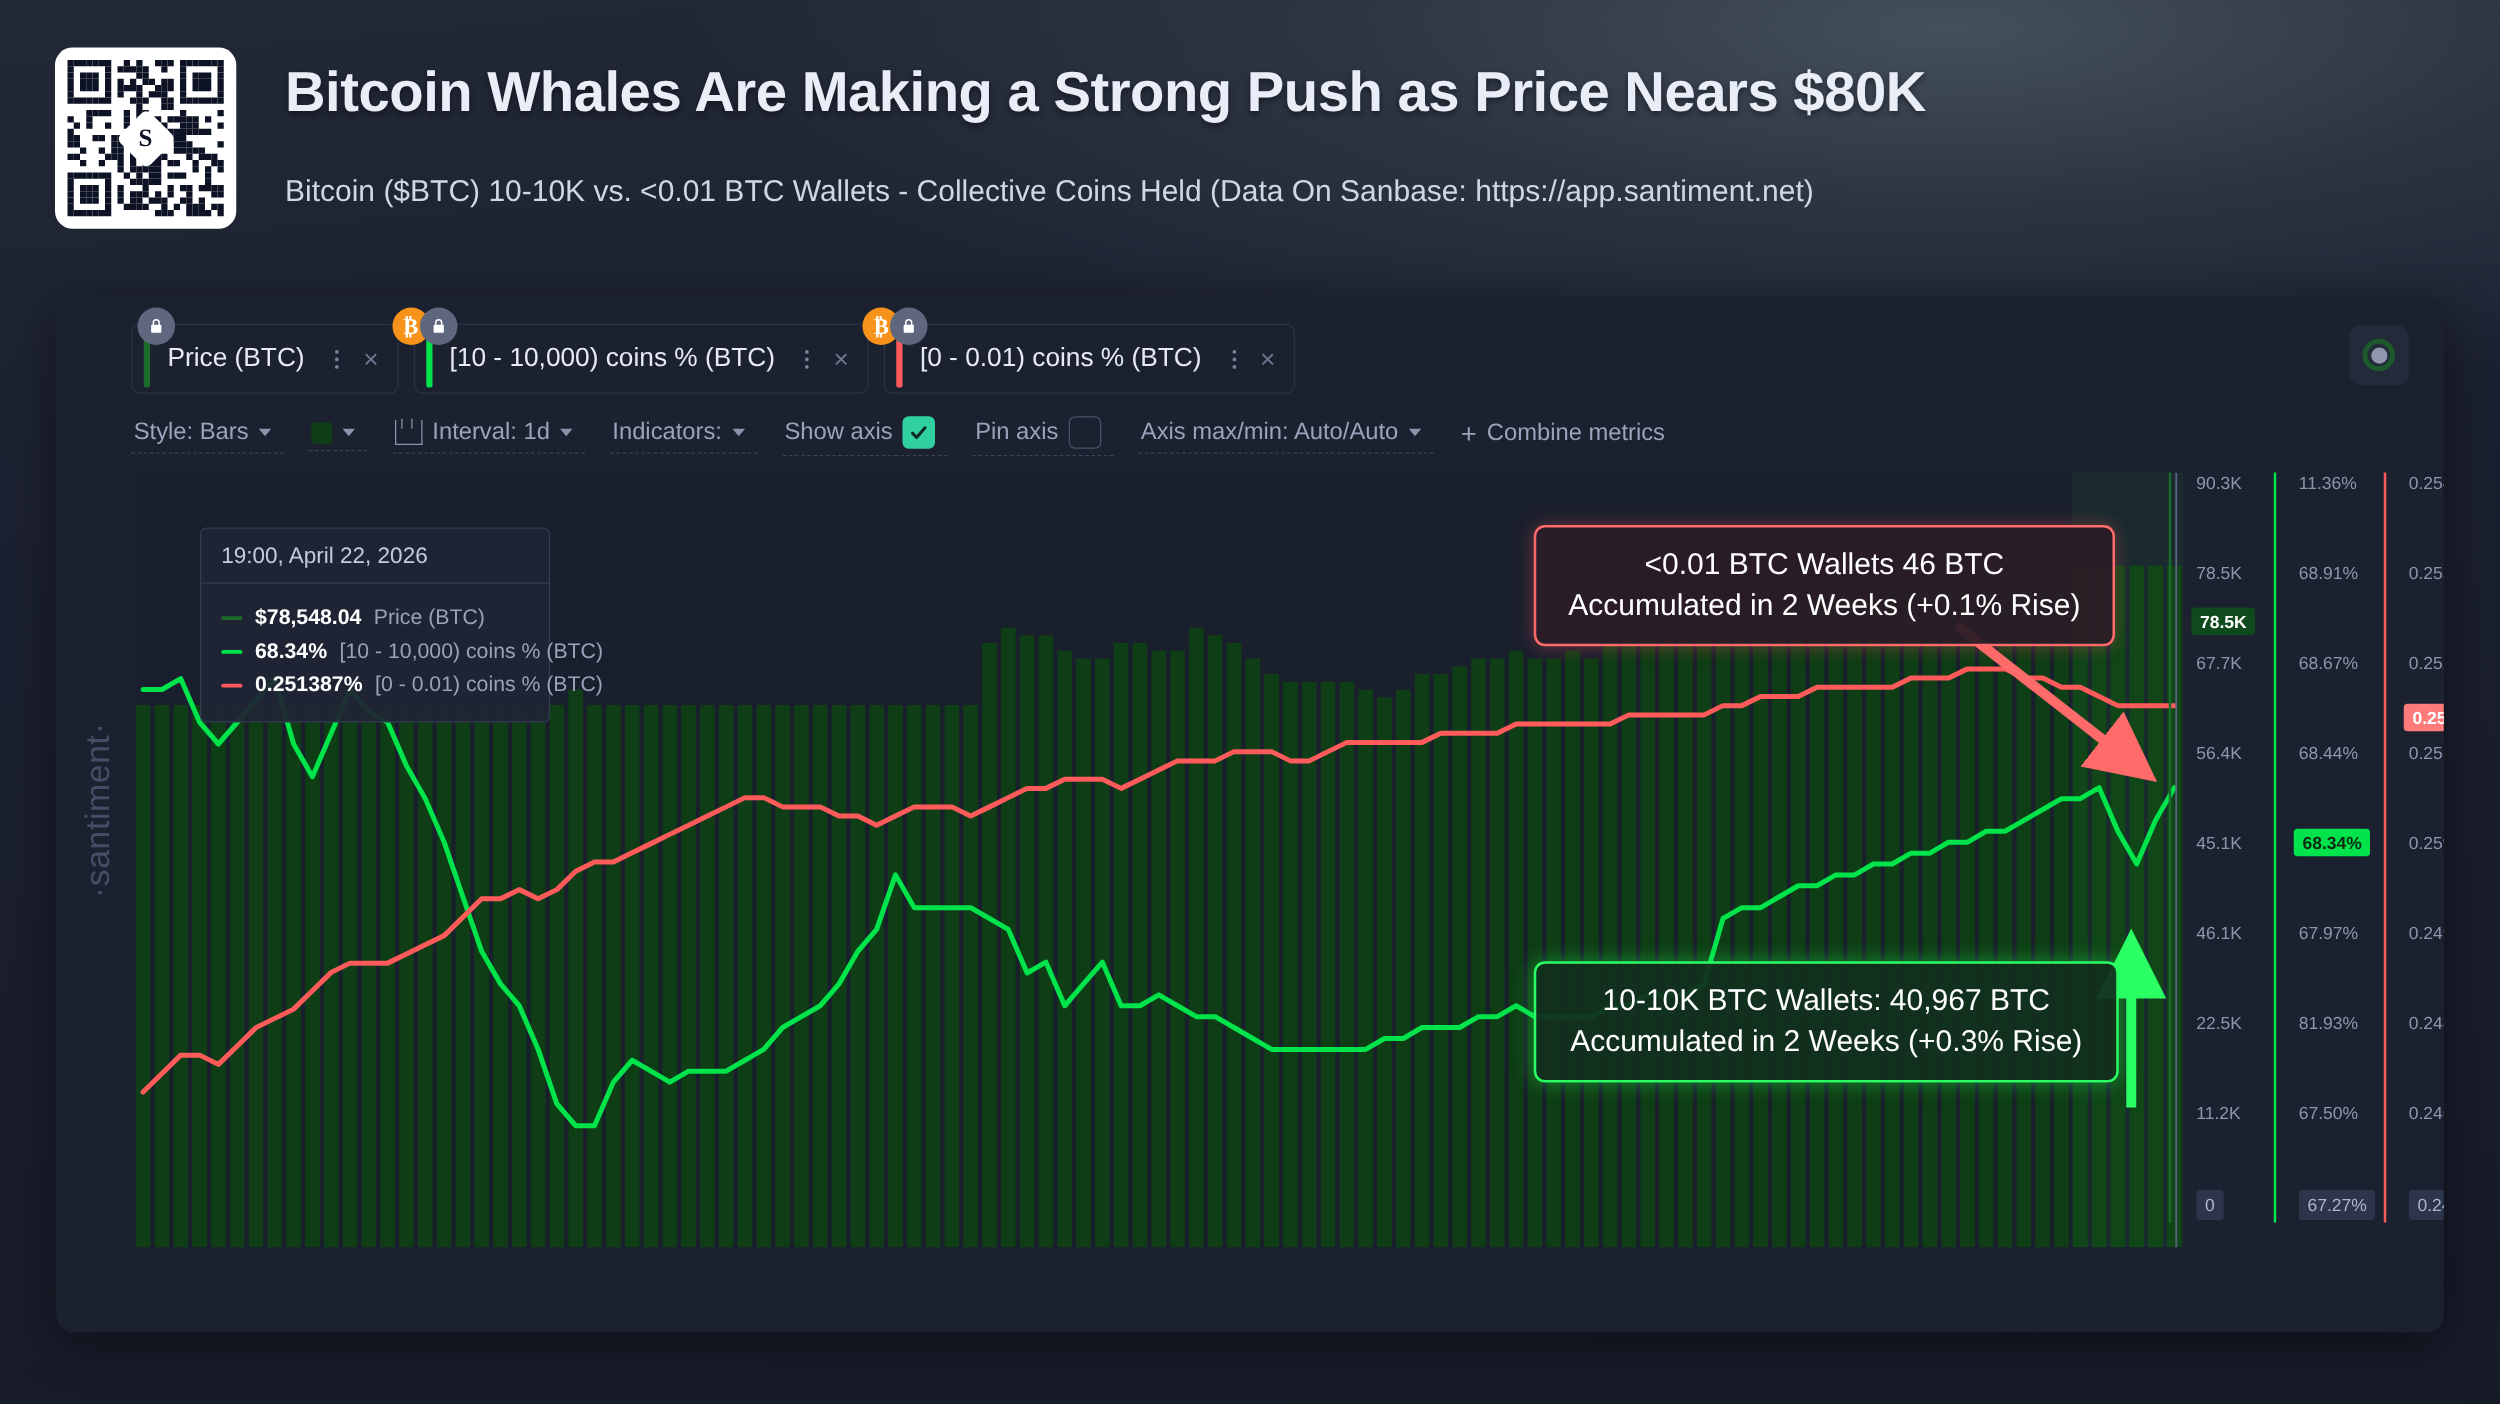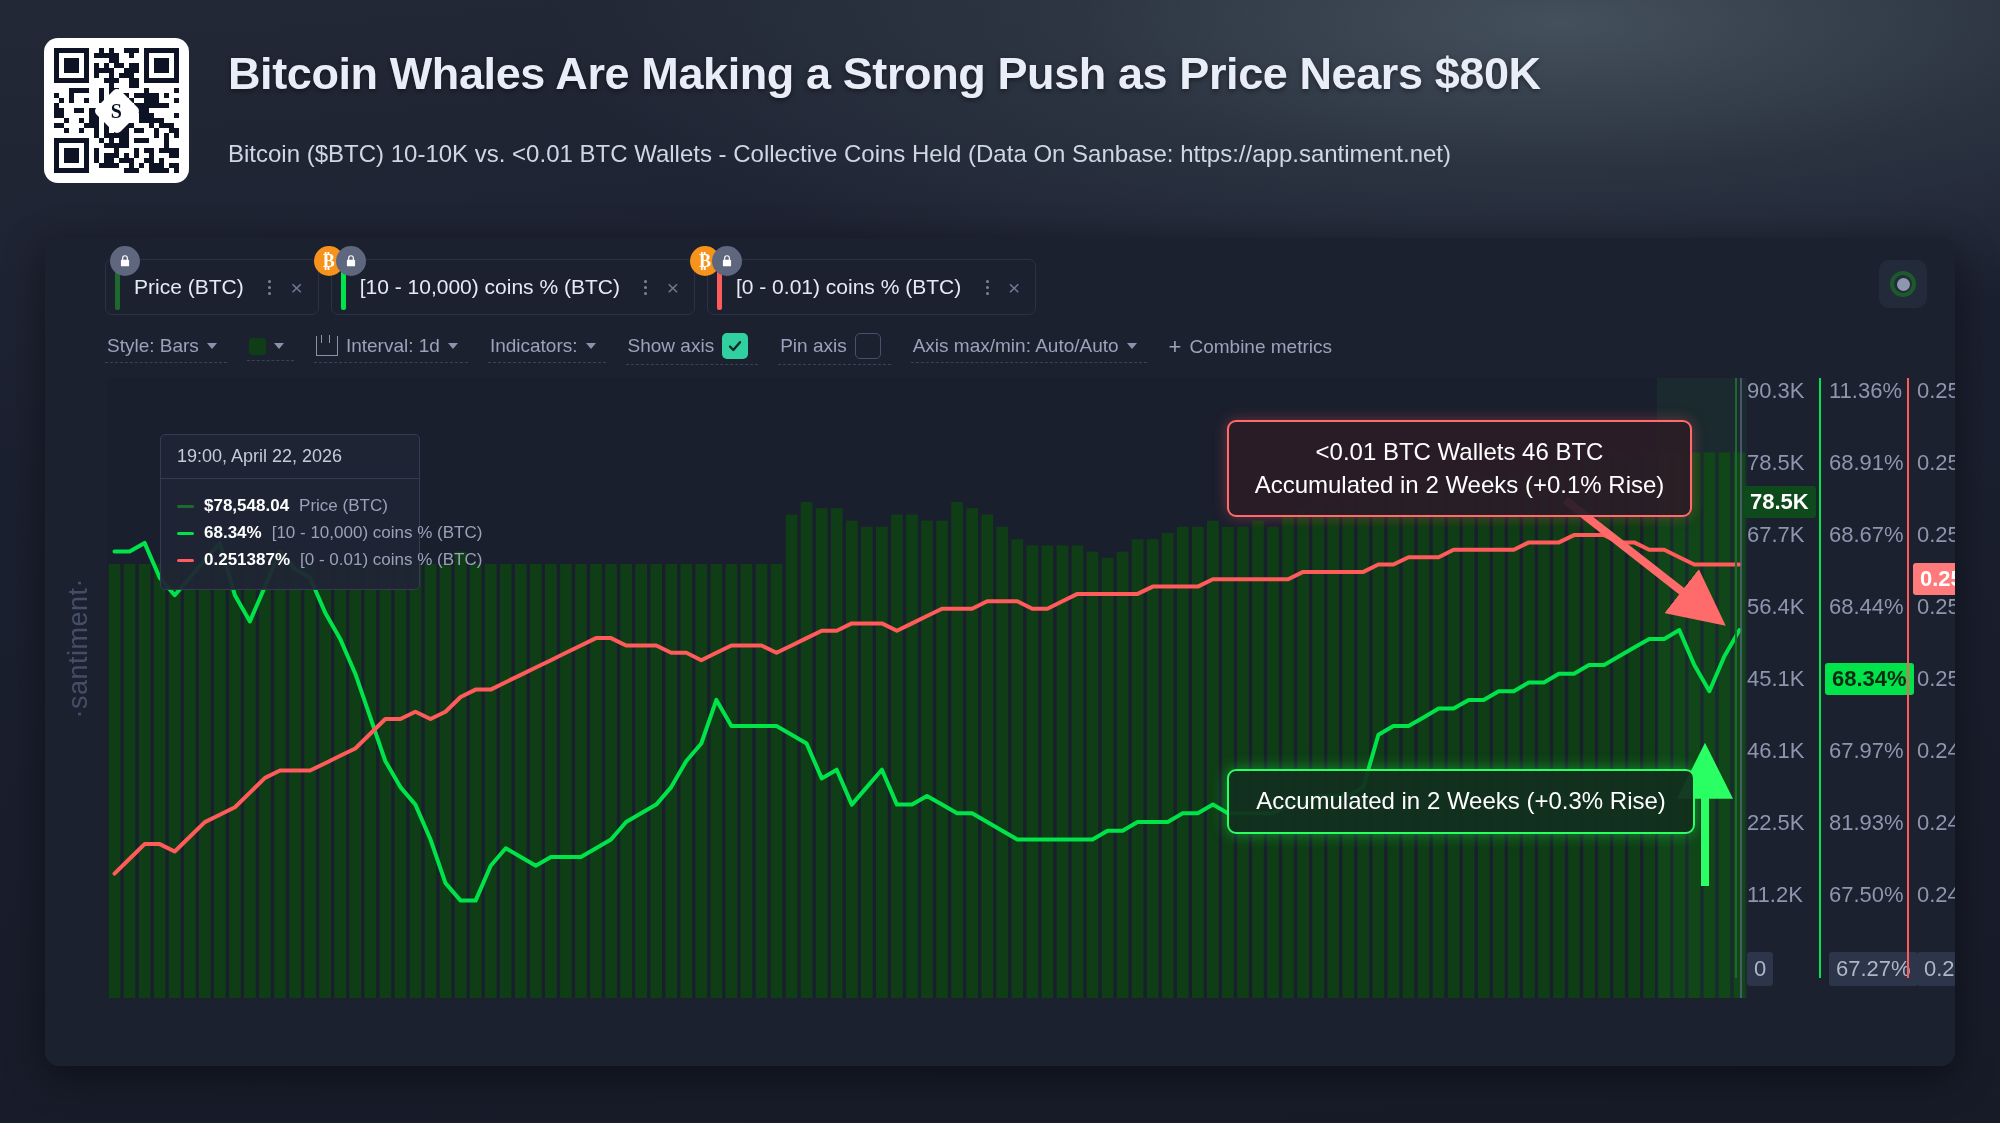--- a/index.html
+++ b/index.html
@@ -121,22 +121,22 @@
   .chk-on svg { width: 16px; height: 16px; }
   .chk-off { width: 26px; height: 26px; border-radius: 5px; border: 1.6px solid #49516a; background: transparent; }
   .plus { font-size: 22px; color: #9aa3ba; line-height: 1; }
 
   
   .plot-area { position: absolute; left: 62px; top: 140px; width: 1640px; height: 620px; }
   .plot-svg { position: absolute; left: 0; top: 0; }
 
   
   .tt {
-    position: absolute; left: 53px; top: 56px;
-    width: 260px;
+    position: absolute; left: 53px; top: 44px;
+    width: 280px;
     background: #1f2433ee;
     border: 1px solid #333c52;
     border-radius: 5px;
     z-index: 30;
   }
   .tt-head { padding: 11px 16px 11px 16px; font-size: 18px; color: #c4cbdb; border-bottom: 1px solid #333c52; }
   .tt-body { padding: 10px 16px 12px 16px; }
   .tt-row { display: flex; align-items: center; gap: 10px; margin: 7px 0; font-size: 17px; white-space: nowrap; }
   .tt-dash { width: 17px; height: 3px; border-radius: 2px; flex: none; }
   .tt-val { color: #ffffff; font-weight: bold; }
@@ -153,21 +153,21 @@
   }
   .callout.red { border: 2px solid #ff6b6b; background: #2b1d26f0; box-shadow: 0 0 14px rgba(255,90,90,0.35); }
   .callout.green { border: 2px solid #2aff63; background: #12301ef0; box-shadow: 0 0 16px rgba(42,255,99,0.4); }
   .callout div { white-space: nowrap; }
 
   
   .axes { position: absolute; left: 1702px; top: 140px; width: 250px; height: 640px; }
   .axis-col { position: absolute; top: 0; width: 90px; height: 600px; }
   .axis-line { position: absolute; top: 0; width: 2px; height: 600px; }
   .axis-tick {
-    position: absolute; font-size: 22px; color: #8d96ad; white-space: nowrap;
+    position: absolute; font-size: 14px; color: #8d96ad; white-space: nowrap; margin-left: 10px;
   }
   .axis-tick.pill { padding: 3px 7px; border-radius: 3px; color: #fff; font-weight: bold; }
   .axis-tick.flat { background: #2c3549; color: #aeb7c9; padding: 4px 7px; border-radius: 3px; font-weight: normal; }
 
   .watermark {
     position: absolute; left: 18px; top: 340px;
     font-size: 27px; color: #454e66;
     writing-mode: vertical-rl; transform: rotate(180deg);
     letter-spacing: 0.5px;
   }
@@ -747,20 +747,21 @@
             </div>
           </div>
       </div>
     </div>
 
     <div class="callout red" style="left:1182px; top:182px; width:465px;">
       <div>&lt;0.01 BTC Wallets 46 BTC</div>
       <div>Accumulated in 2 Weeks (+0.1% Rise)</div>
     </div>
     <div class="callout green" style="left:1182px; top:531px; width:468px;">
+      <div>10-10K BTC Wallets: 40,967 BTC</div>
       <div>Accumulated in 2 Weeks (+0.3% Rise)</div>
     </div>
 
     <svg style="position:absolute;left:0;top:0;width:1910px;height:828px;pointer-events:none;z-index:35">
       <defs>
         <marker id="ah-red" markerWidth="7" markerHeight="7" refX="2.6" refY="3.5" orient="auto">
           <path d="M0,0 L7,3.5 L0,7 z" fill="#ff6b6b"></path>
         </marker>
         <marker id="ah-green" markerWidth="7" markerHeight="7" refX="2.6" refY="3.5" orient="auto">
           <path d="M0,0 L7,3.5 L0,7 z" fill="#2aff63"></path>

